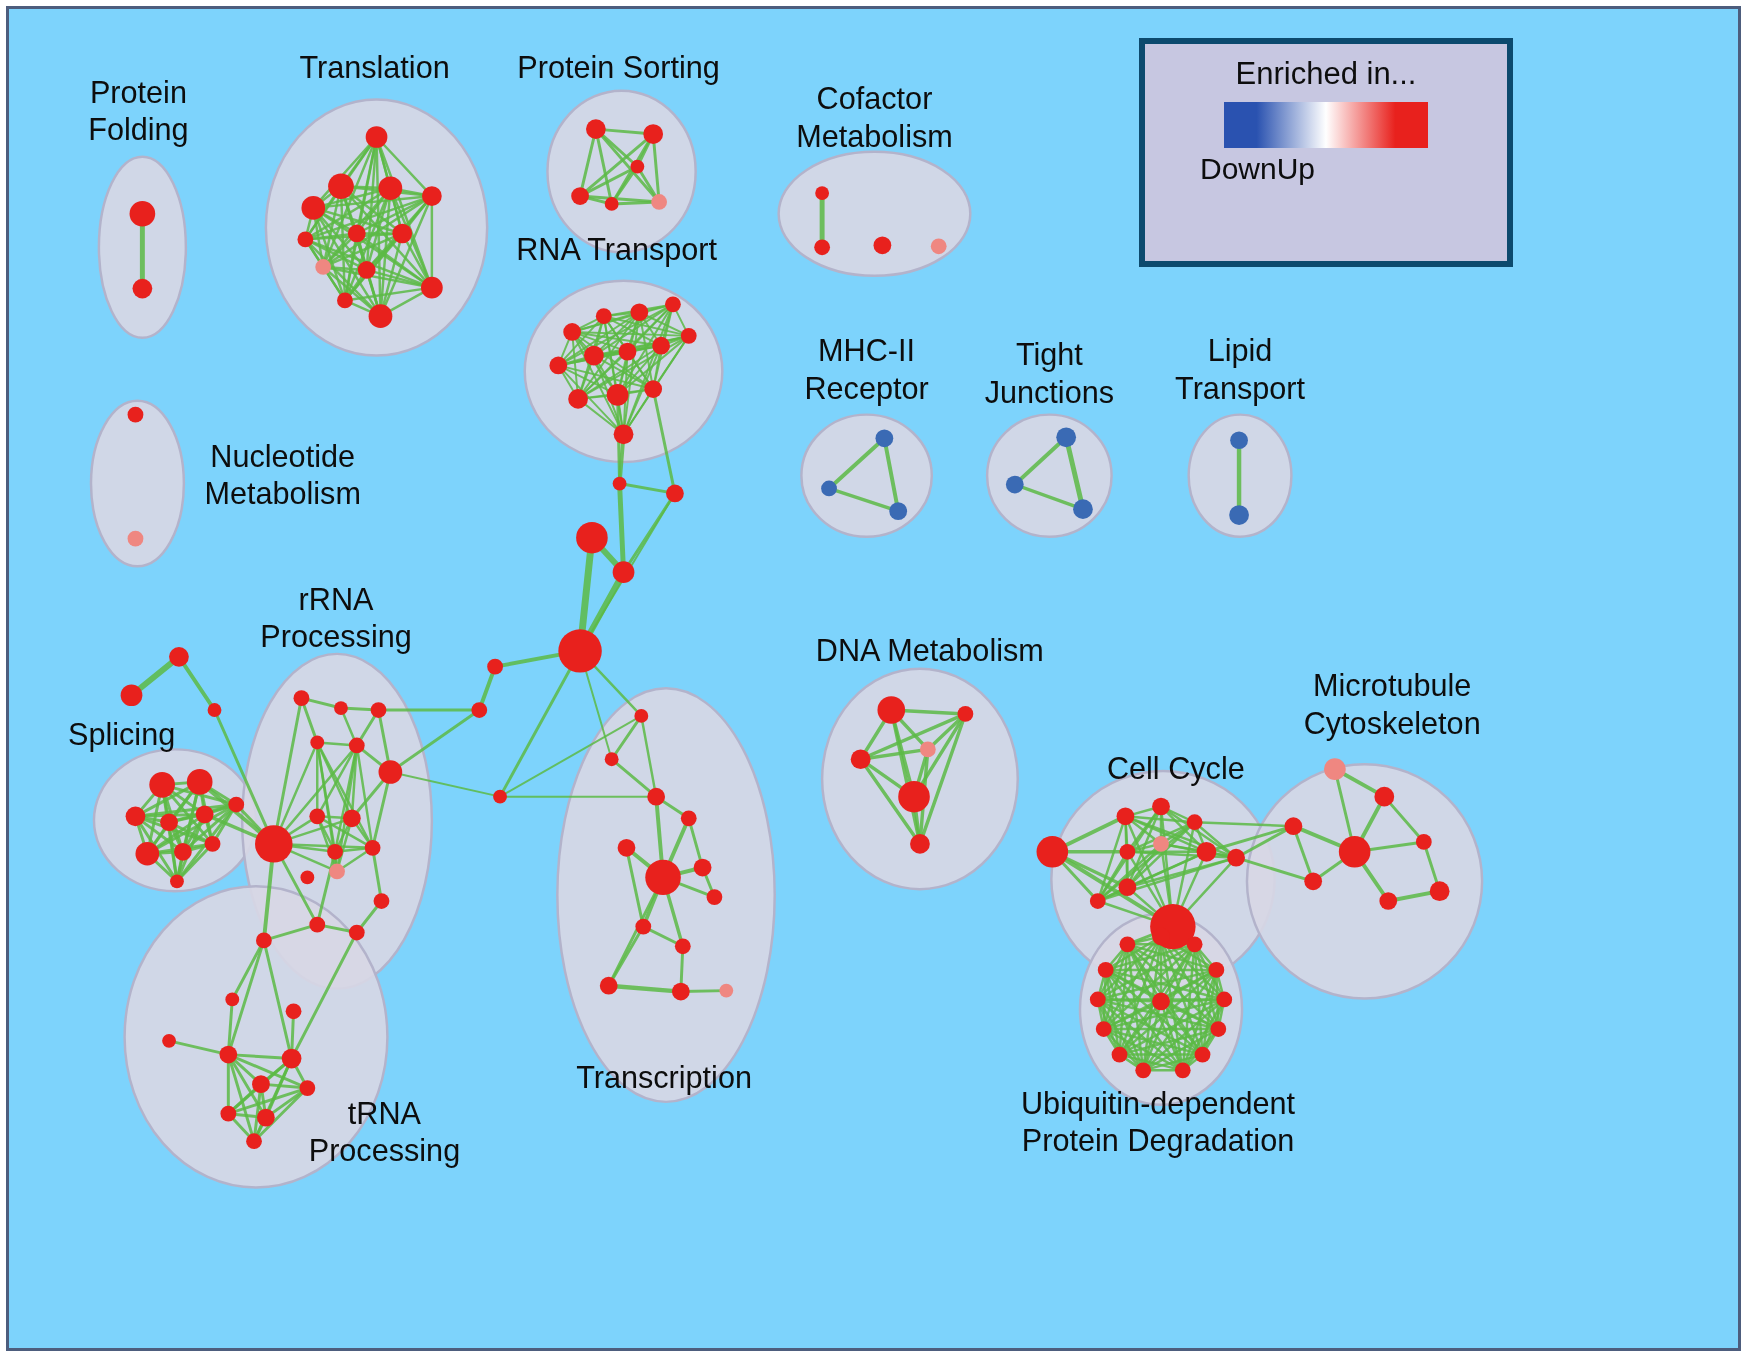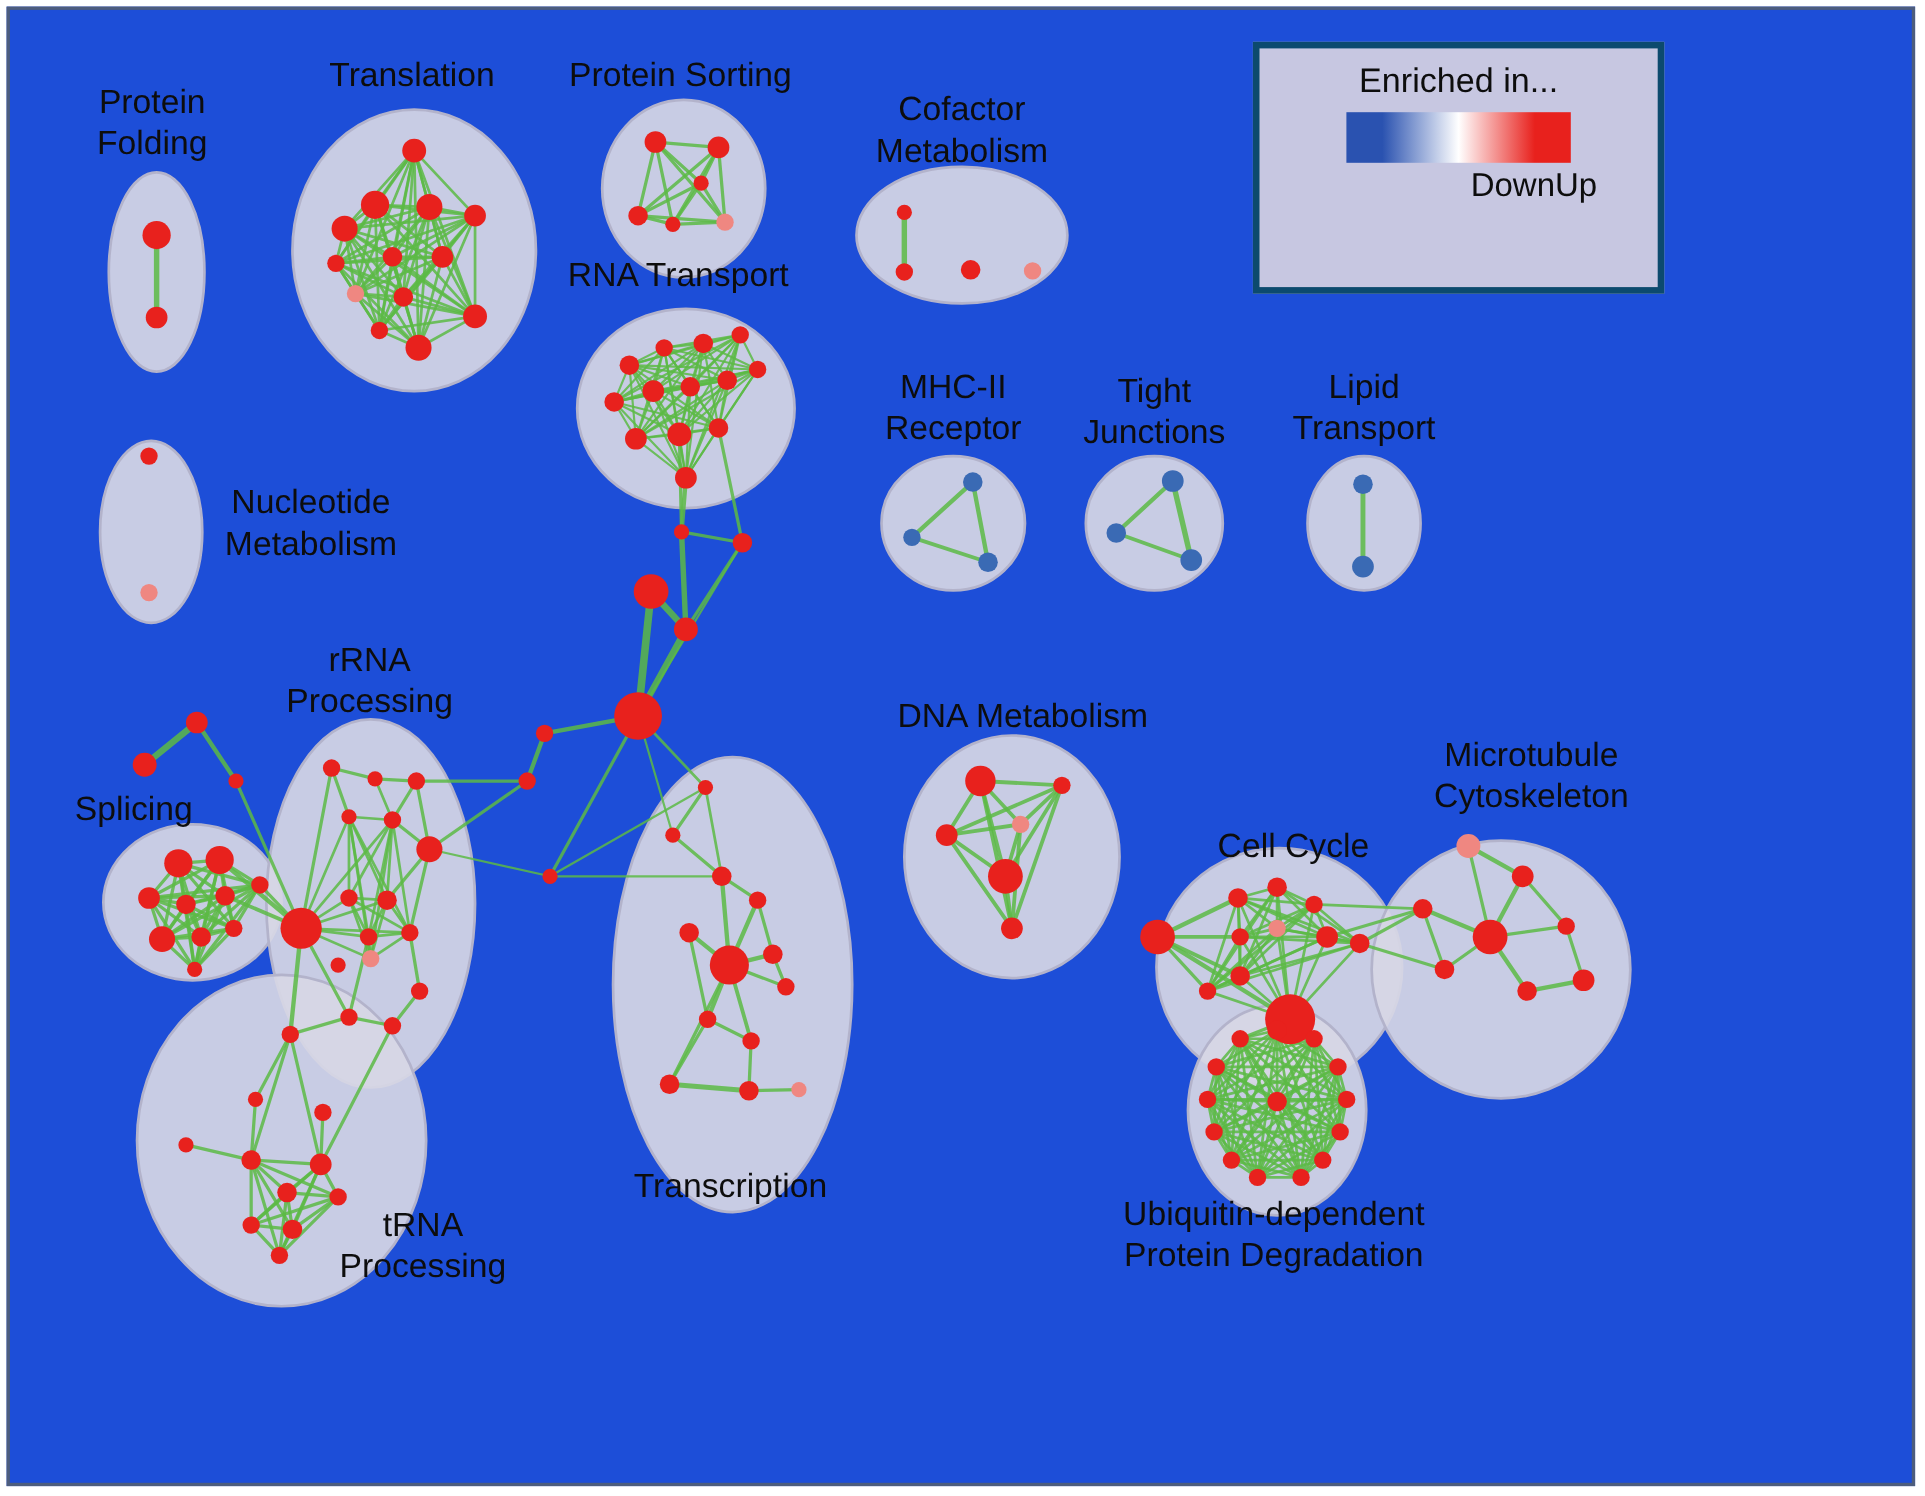--- a/index.html
+++ b/index.html
@@ -1,27 +1,27 @@
 <!DOCTYPE html>
 <html><head>
 <meta charset="utf-8">
 <style>
   html,body{margin:0;padding:0;background:#ffffff;}
   .page{position:relative;width:1750px;height:1360px;background:#ffffff;}
   .figure{position:absolute;left:6px;top:6px;width:1735px;height:1345px;
-          background:#1d4ed8;border:3px solid #4d5d7d;box-sizing:border-box;
+          background:#7dd3fc;border:3px solid #4d5d7d;box-sizing:border-box;
           overflow:hidden;font-family:"Liberation Sans",sans-serif;}
   .net-svg{position:absolute;left:0;top:0;width:100%;height:100%;}
   .cluster-label{font-family:"Liberation Sans",sans-serif;font-size:31px;fill:#0d0d0d;}
   .legend{position:absolute;left:1130px;top:29px;width:374px;height:229px;
           border:6px solid #0c4a6e;box-sizing:border-box;background:#c7c7e1;
           text-align:center;color:#0d0d0d;}
   .legend-title{font-size:31px;margin-top:12px;}
   .legend-gradient{width:204px;height:46px;margin:10px auto 4px auto;}
-  .legend-ends{width:252px;margin:0 auto;display:flex;justify-content:flex-end;
+  .legend-ends{width:252px;margin:0 auto;display:flex;justify-content:flex-start;
                font-size:30px;}
   .legend-caption{font-size:26px;line-height:1.3;}
   .legend-caption.first{margin-top:6px;}
 </style>
 </head>
 <body>
 
 <div class="page">
   <div class="figure">
     <svg id="net-svg" class="net-svg" viewBox="0 0 1750 1360" preserveAspectRatio="none">

